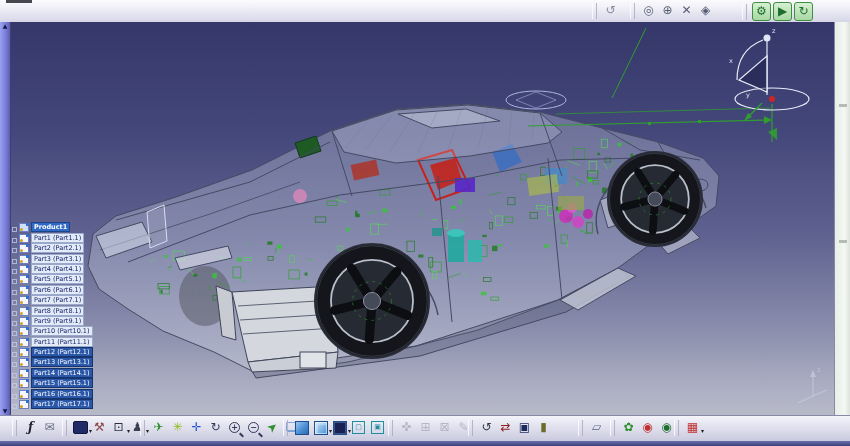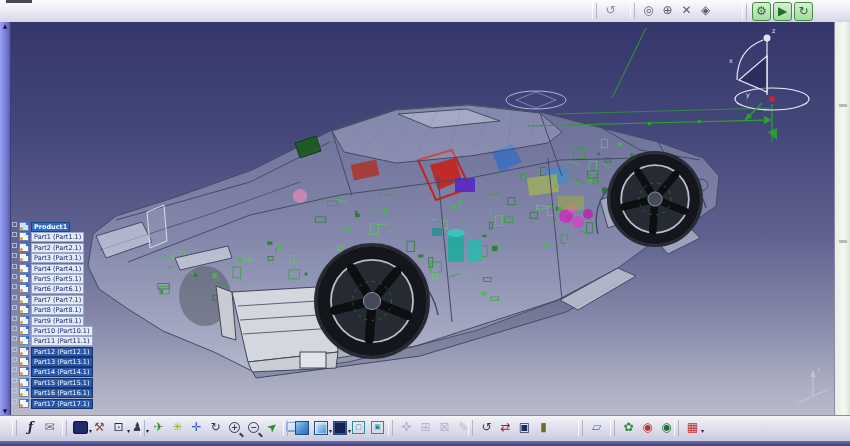--- a/index.html
+++ b/index.html
@@ -59,21 +59,21 @@
     border-right:1px solid #3c3f78;display:flex;flex-direction:column;justify-content:space-between;align-items:center;}
   #lstrip .tri{font-size:6px;color:#151540;line-height:8px;}
 
   
   #rstrip{position:absolute;left:834px;top:22px;width:16px;height:393px;
     background:linear-gradient(90deg,#e8eee8,#f4f8f2 60%,#d8ddd8);border-left:1px solid #8a8aa0;}
   #rstrip .mark{position:absolute;left:4px;width:8px;height:3px;background:#9aa49a;opacity:.7;}
 
   
   #tree{position:absolute;left:12px;top:200px;width:120px;}
-  .trow{display:flex;align-items:flex-start;height:10.4px;}
+  .trow{display:flex;align-items:flex-end;height:10.4px;}
   .texp{width:3px;height:3px;border:1px solid #c8cde8;margin-right:2px;opacity:.75;flex:none;}
   .ti{width:8px;height:7px;background:#f4f7ff;border:1px solid #6a7ec0;position:relative;margin-right:2px;flex:none;}
   .ti::after{content:"";position:absolute;right:-1px;top:-1px;width:3px;height:3px;background:#2f6fd0;}
   .ti::before{content:"";position:absolute;left:0;bottom:0;width:3px;height:3px;background:#d8a018;border-radius:50%;}
   .tlabel{font-size:6.5px;line-height:8px;padding:0 2px;white-space:nowrap;
     background:#e4ebf8;color:#14246a;border:1px solid #9aa8cc;}
   .trow.sel .tlabel{background:#2a57a8;color:#fff;border-color:#16356e;}
   .trow.root .tlabel{background:#316ac5;color:#fff;border-color:#1c4488;font-weight:bold;}
   .trow.root .ti{background:#cfe0ff;}
 </style>

